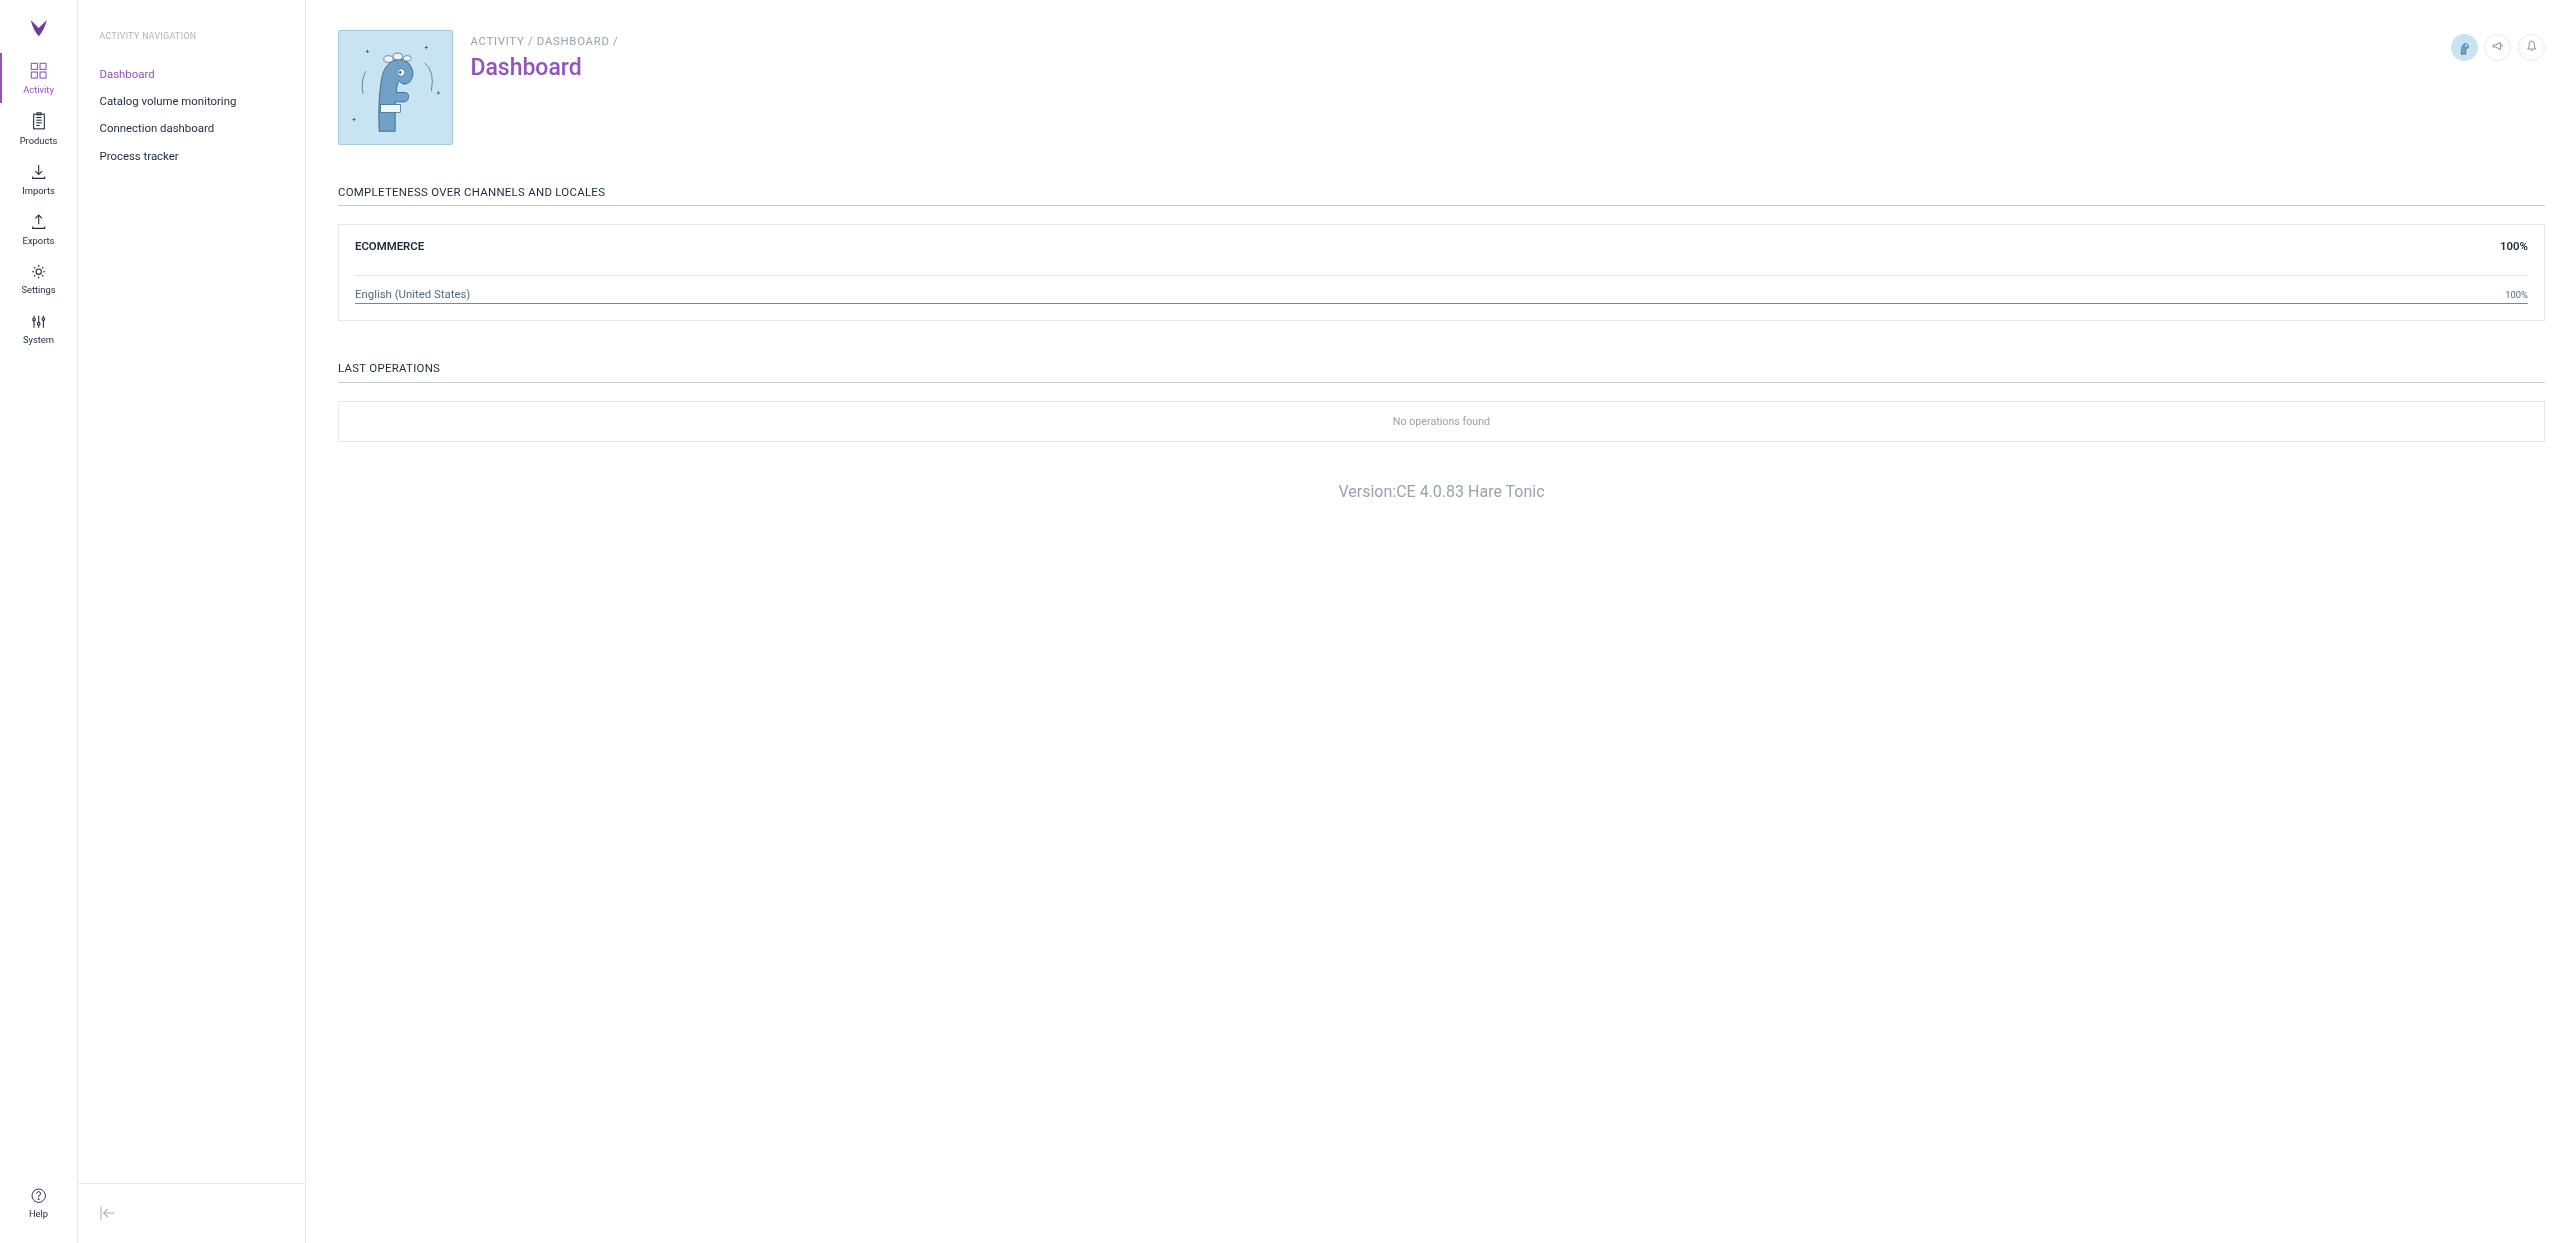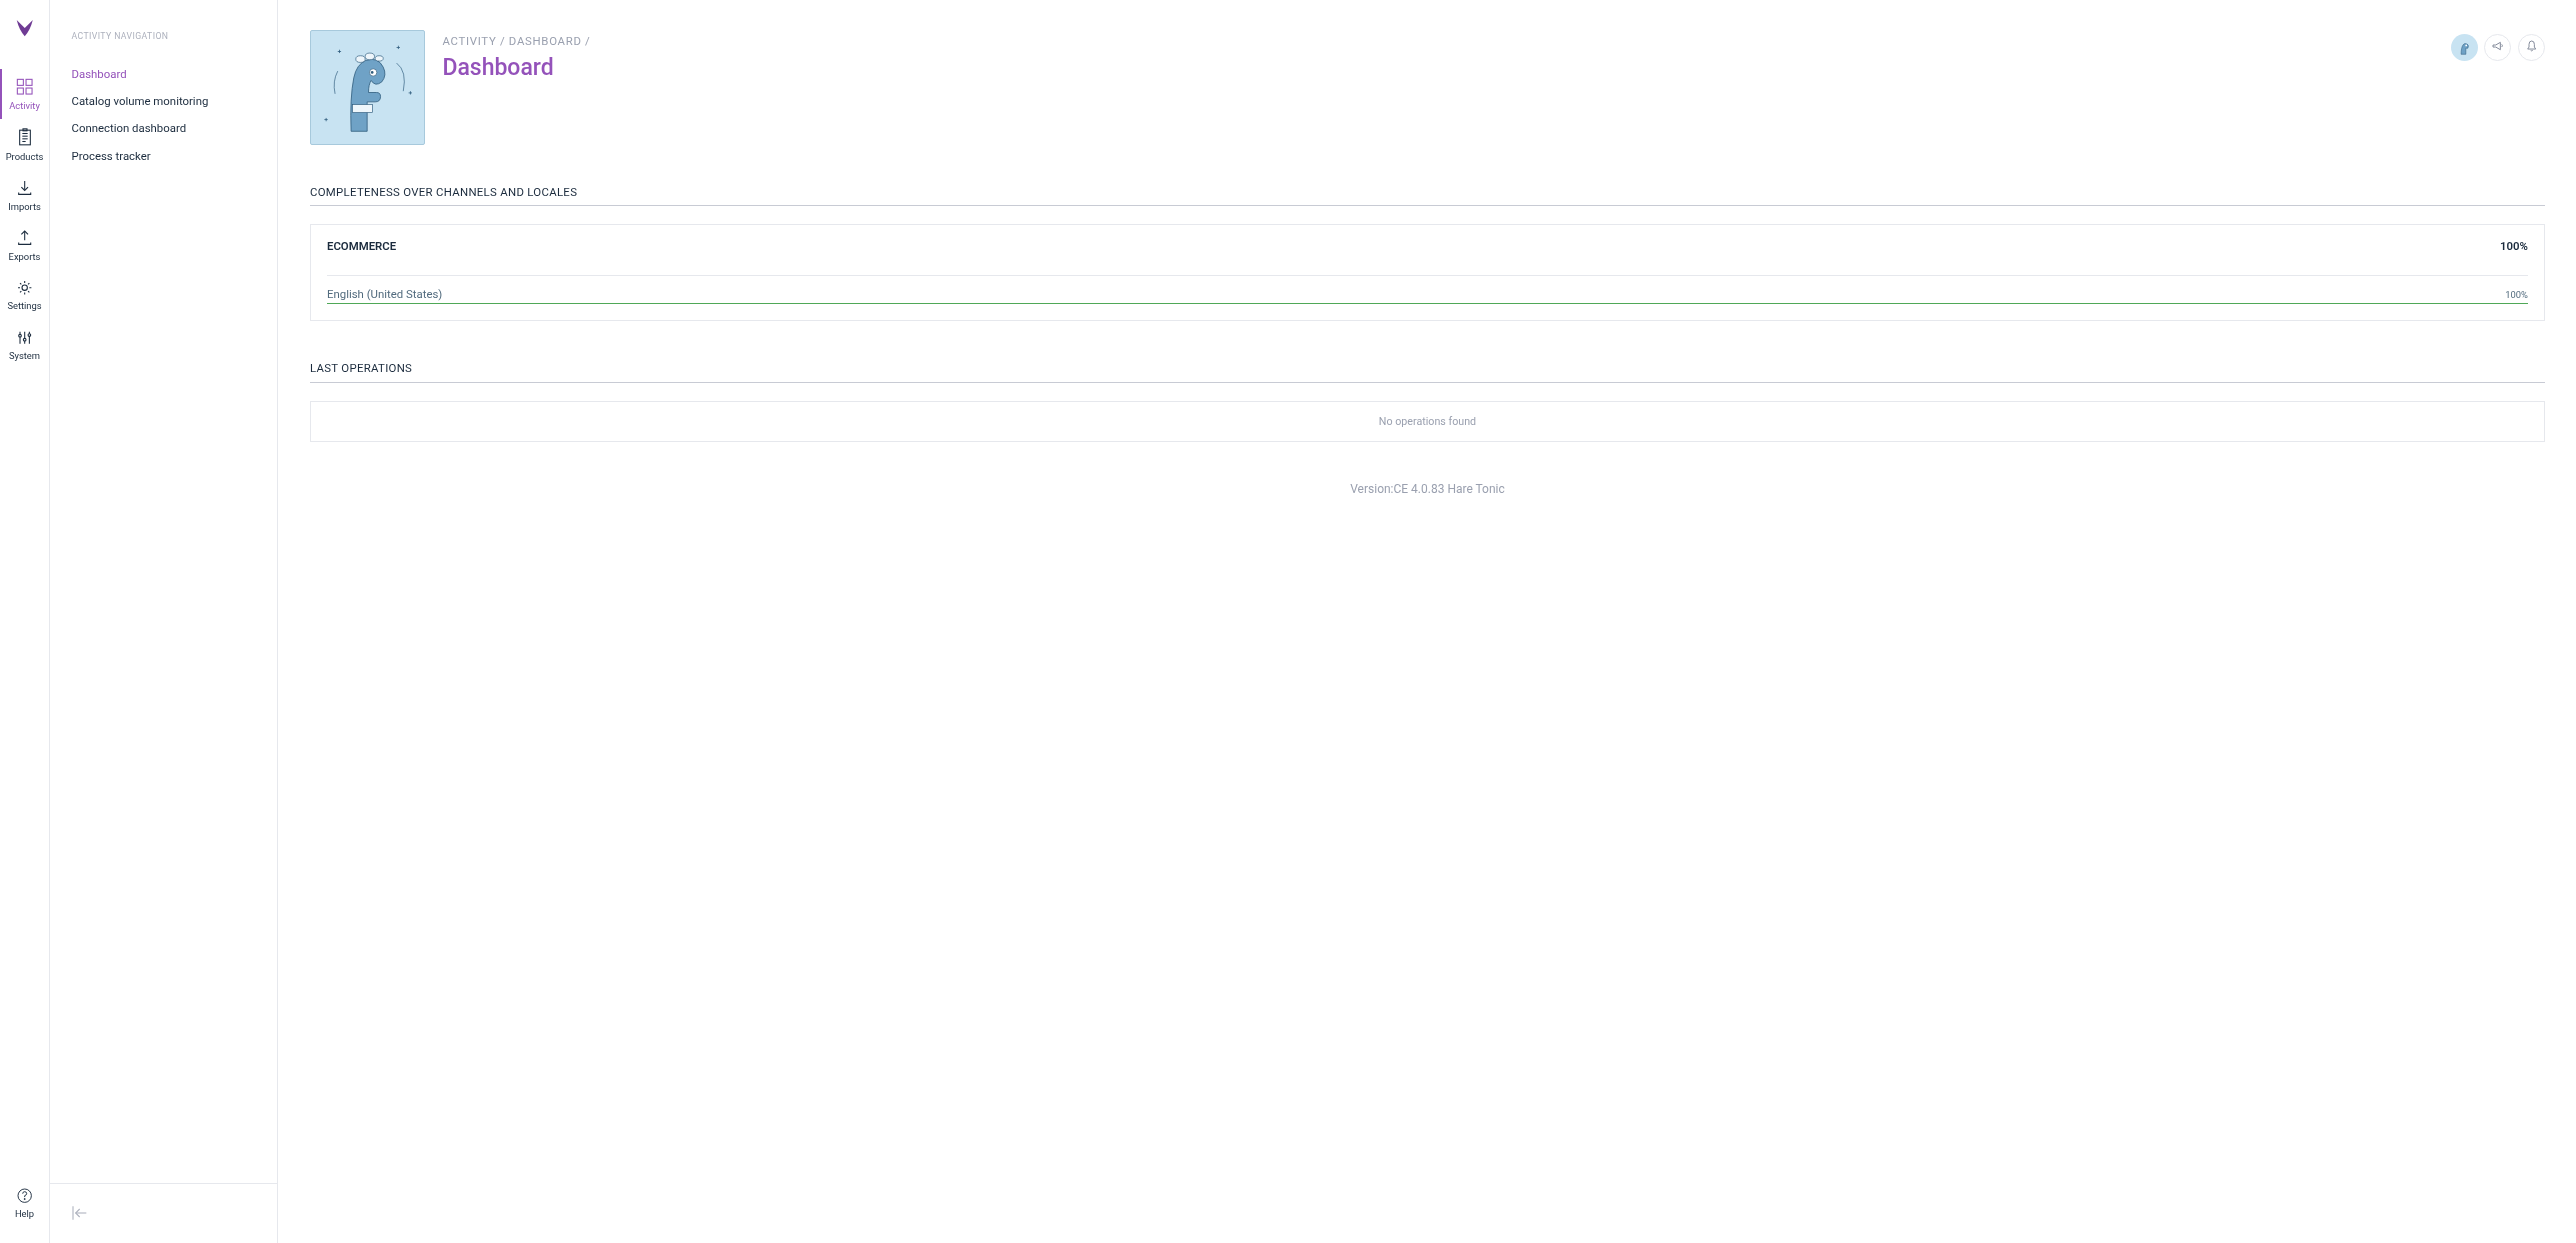--- a/index.html
+++ b/index.html
@@ -6,27 +6,26 @@
     body {
       font-family: -apple-system, BlinkMacSystemFont, "Segoe UI", Roboto, Helvetica, Arial, sans-serif;
       color: #1b2b3d;
       background: #fff;
       font-size: 9.4px;
     }
     .app { display: flex; height: 100vh; }
 
     
     .icon-sidebar {
-      width: 50px;
+      width: 78px;
       border-right: 0.7px solid #e6e8ed;
       display: flex;
       flex-direction: column;
       align-items: center;
       background: #fff;
-      gap: 16px;
     }
     .logo-area { padding: 12px 0 9.4px; }
     .nav-icons { display: flex; flex-direction: column; width: 100%; }
     .nav-item {
       text-align: center;
       padding: 9.4px 2.7px 8px;
       color: #1b2b3d;
       cursor: pointer;
       border-left: 2px solid transparent;
       border-right: 2px solid transparent;
@@ -160,21 +159,21 @@
       border: 0.7px solid #e6e8ed;
       padding: 13.4px 0;
       text-align: center;
       color: #9aa0af;
       font-size: 10.7px;
     }
 
     .version-footer {
       text-align: center;
       color: #9aa0af;
-      font-size: 12px;
+      font-size: 16px;
       margin-top: 40px;
       margin-bottom: 13.4px;
     }
   </style>
 </head>
 <body>
 
 <div class="app">
 
   <div class="icon-sidebar">

